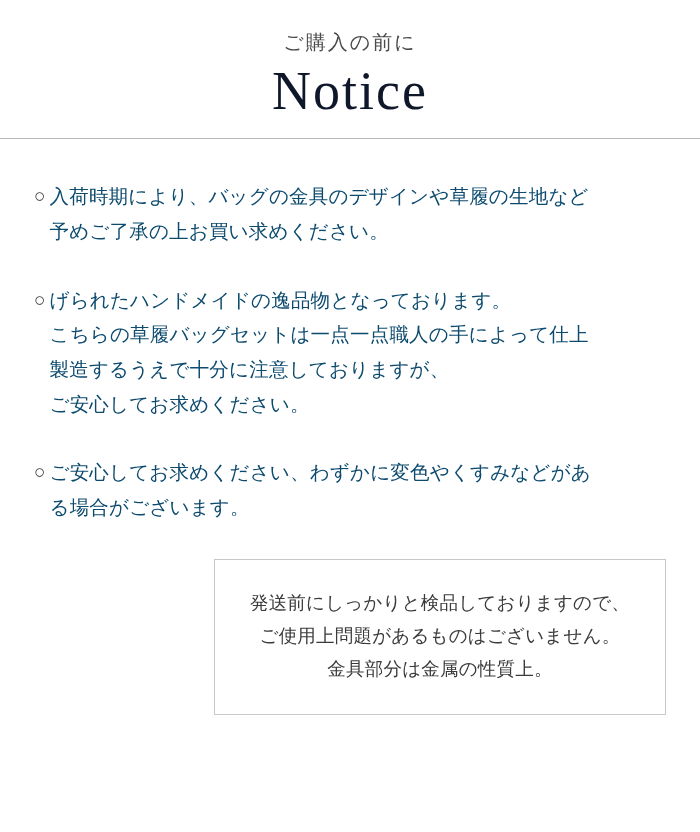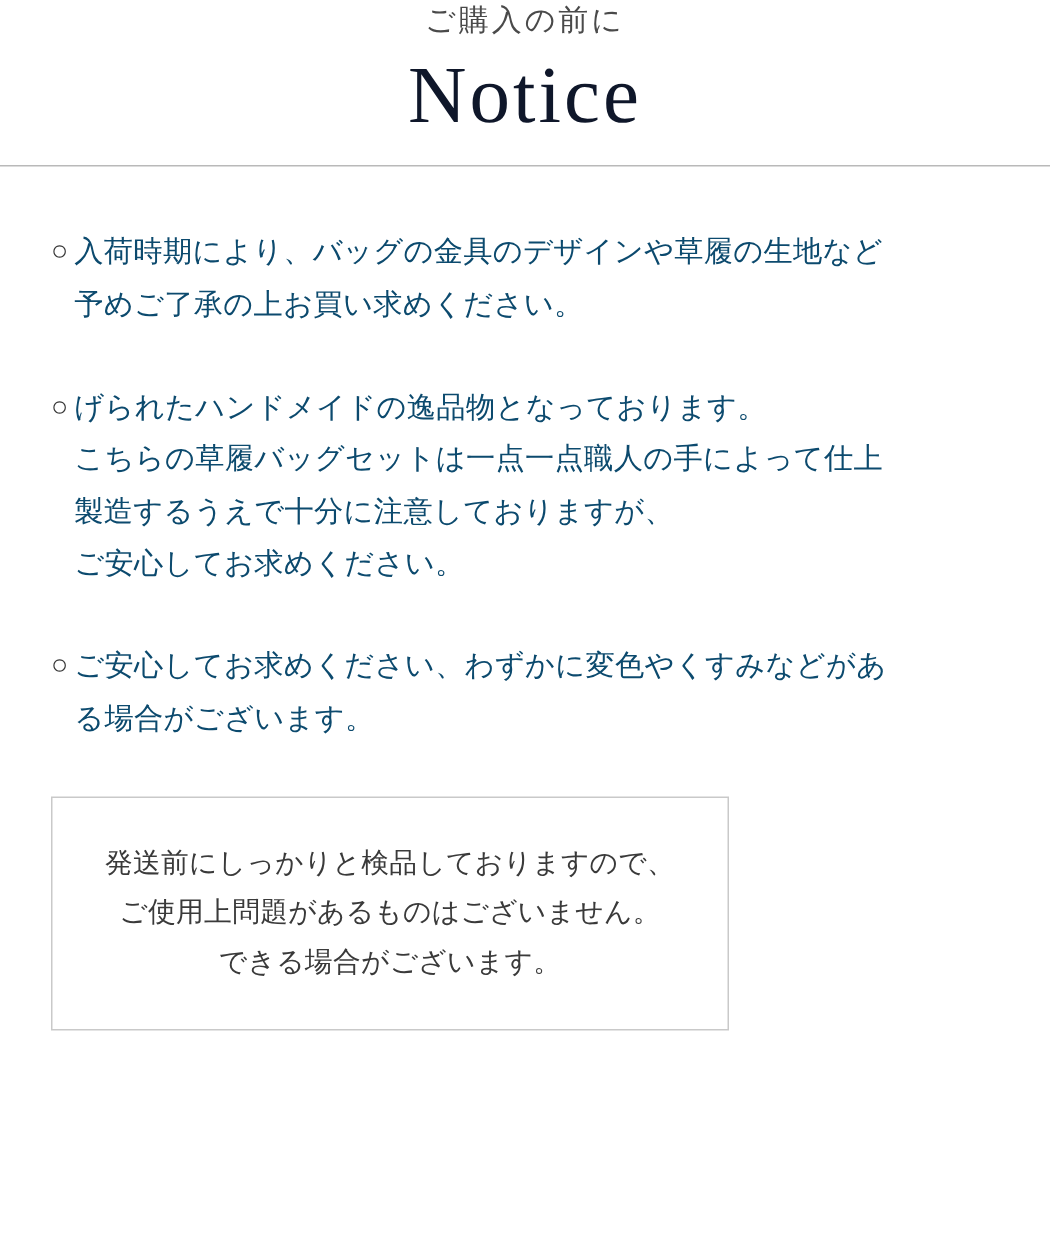--- a/index.html
+++ b/index.html
@@ -17,20 +17,21 @@
   .page {
     width: 700px;
     height: 832px;
     box-sizing: border-box;
     position: relative;
     overflow: hidden;
   }
   
   .header {
     text-align: center;
+    padding-top: 28px;
   }
   .header-sub {
     font-family: "Liberation Serif", serif;
     font-size: 20px;
     letter-spacing: 2px;
     color: #4a4a4a;
     line-height: 1.4;
   }
   .header-title {
     font-family: "Liberation Serif", serif;
@@ -69,21 +70,21 @@
   .note-line {
     font-size: 19.5px;
     line-height: 1.78;
     color: #0c4a6e;
     letter-spacing: 0.2px;
     white-space: nowrap;
   }
   
   .footer-box-wrap {
     display: flex;
-    justify-content: flex-start;
+    justify-content: flex-end;
     margin-top: 24px;
   }
   .footer-box {
     border: 1px solid #c9c9c9;
     width: 452px;
     box-sizing: border-box;
     padding: 26px 10px 28px 10px;
     text-align: center;
   }
   .footer-line {
@@ -129,18 +130,18 @@
       <div class="note-lines">
         <div class="note-line">ご安心してお求めください、わずかに変色やくすみなどがあ</div>
         <div class="note-line">る場合がございます。</div>
       </div>
     </div>
 
     <div class="footer-box-wrap">
       <div class="footer-box">
         <div class="footer-line">発送前にしっかりと検品しておりますので、</div>
         <div class="footer-line">ご使用上問題があるものはございません。</div>
-        <div class="footer-line">できる場合がございます。</div>
+        <div class="footer-line">金具部分は金属の性質上。</div>
       </div>
     </div>
 
   </div>
 </div>
 
 </body></html>

